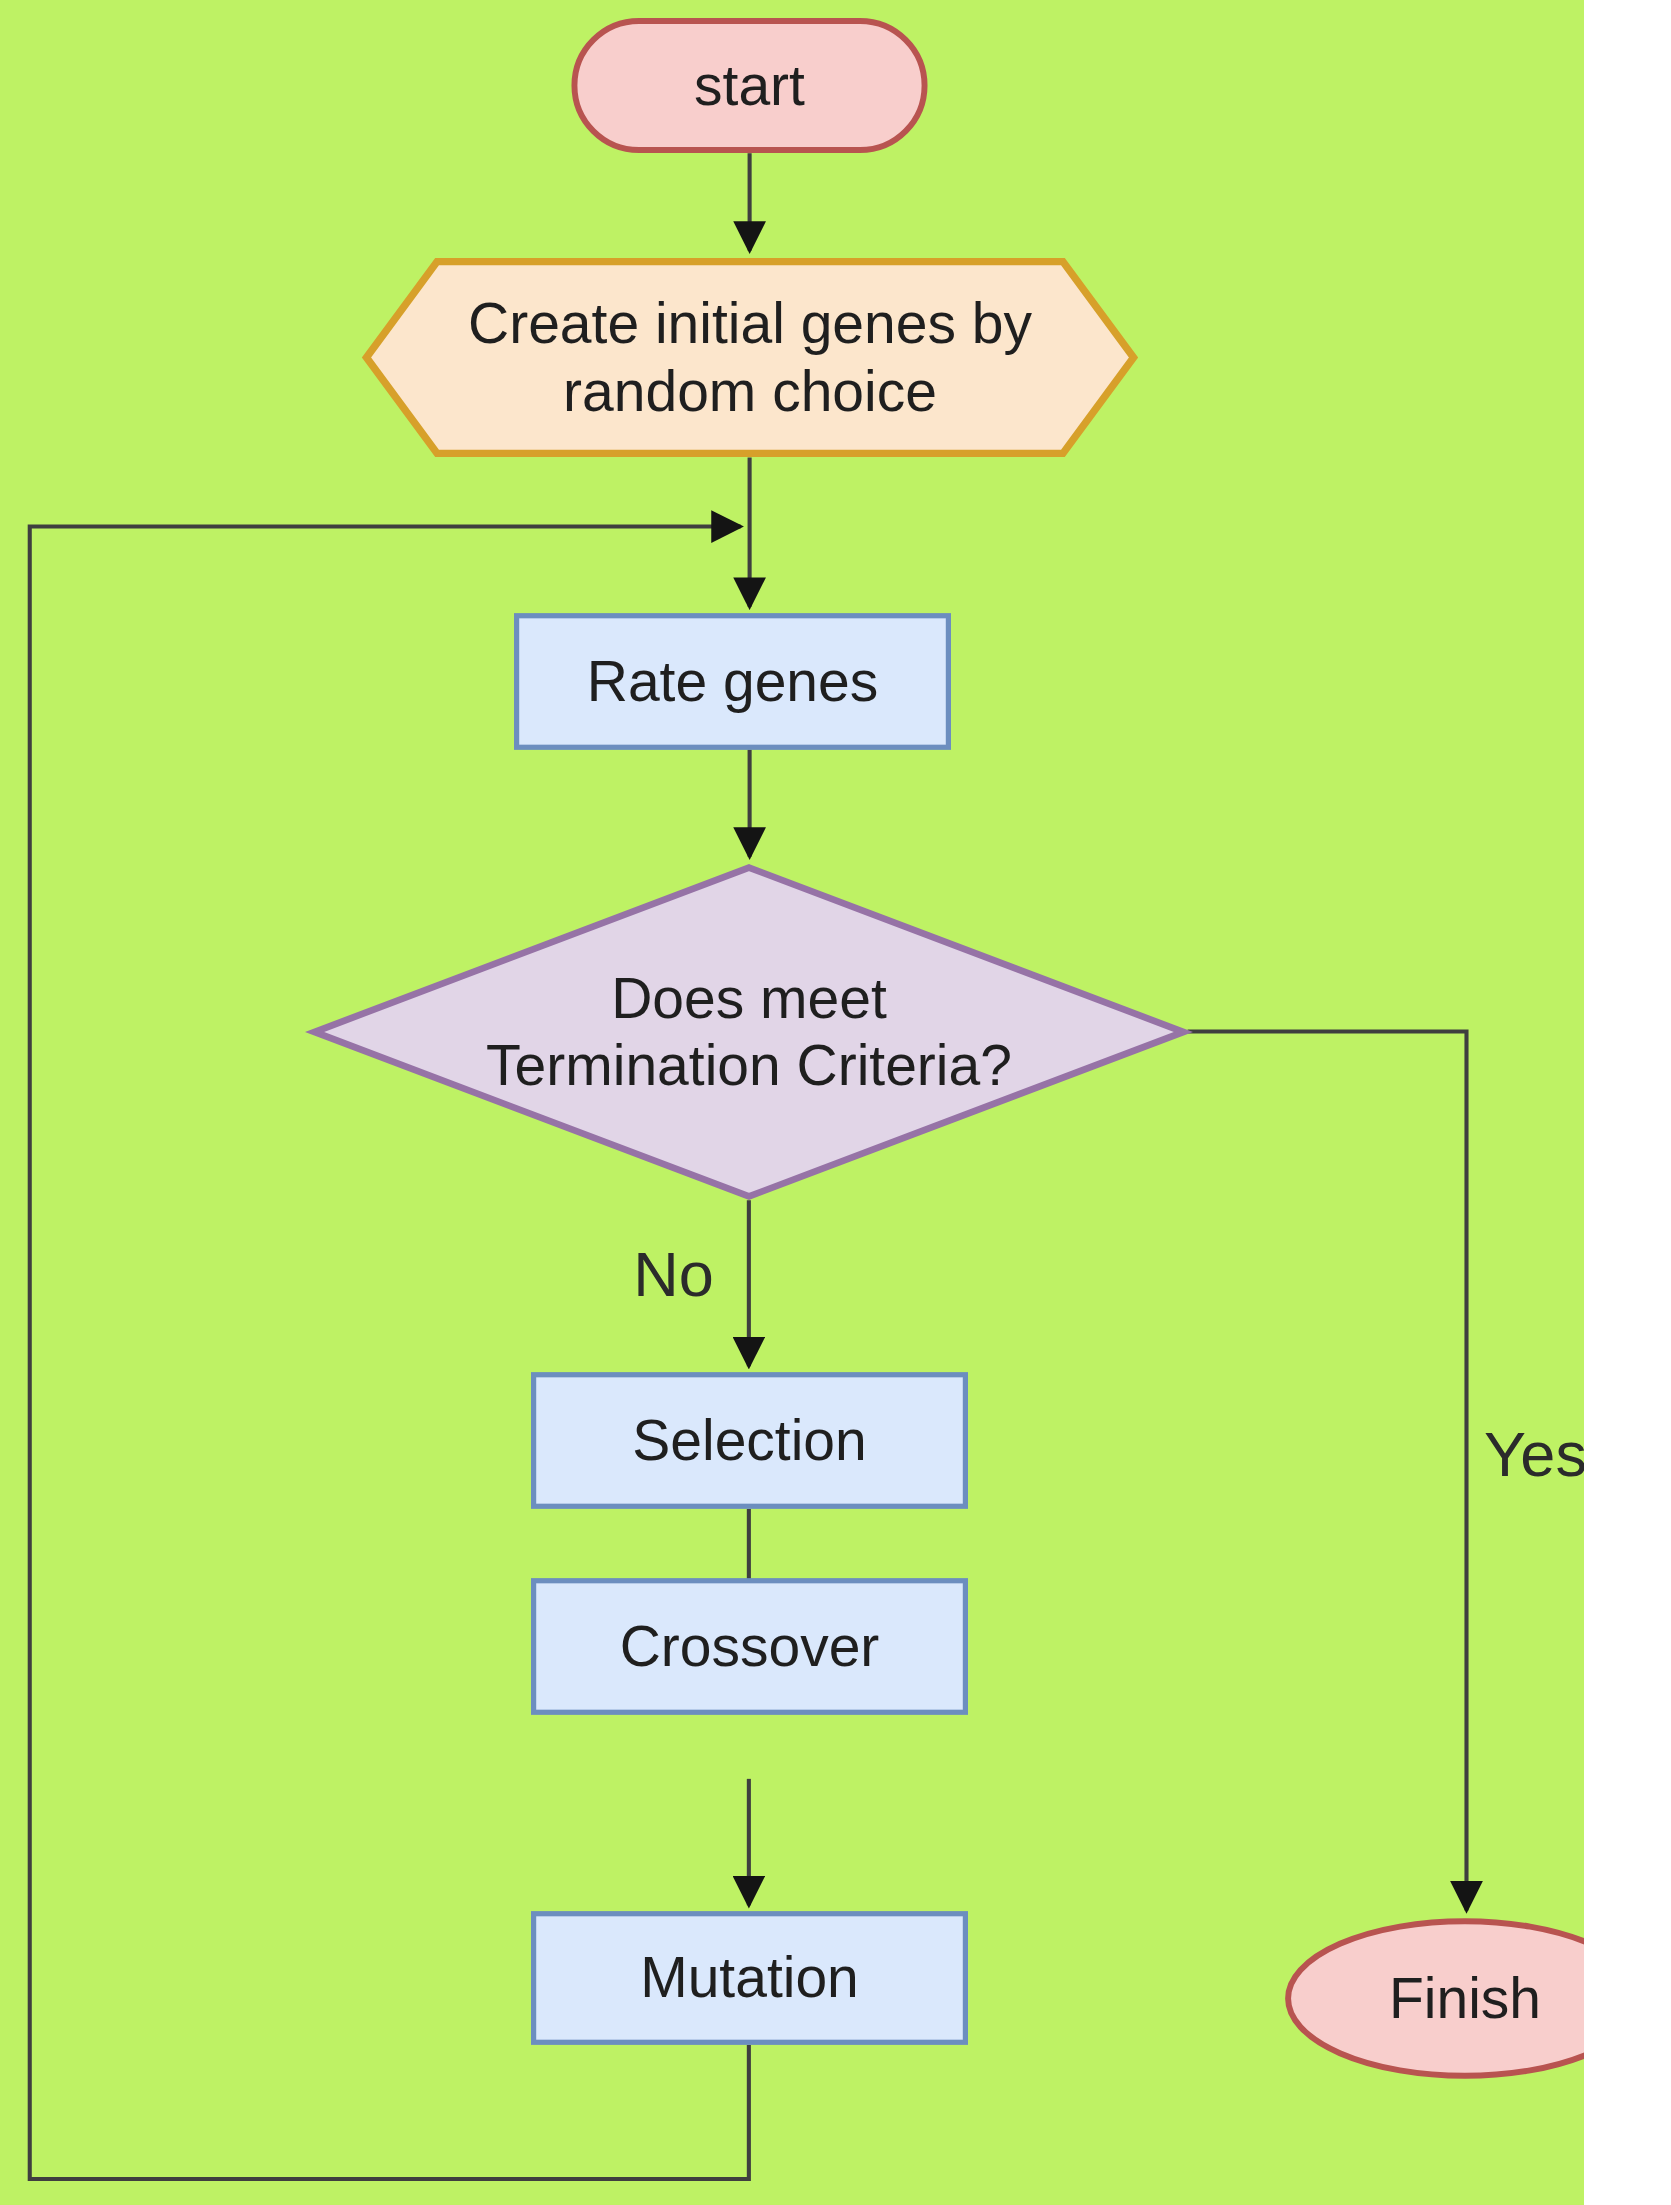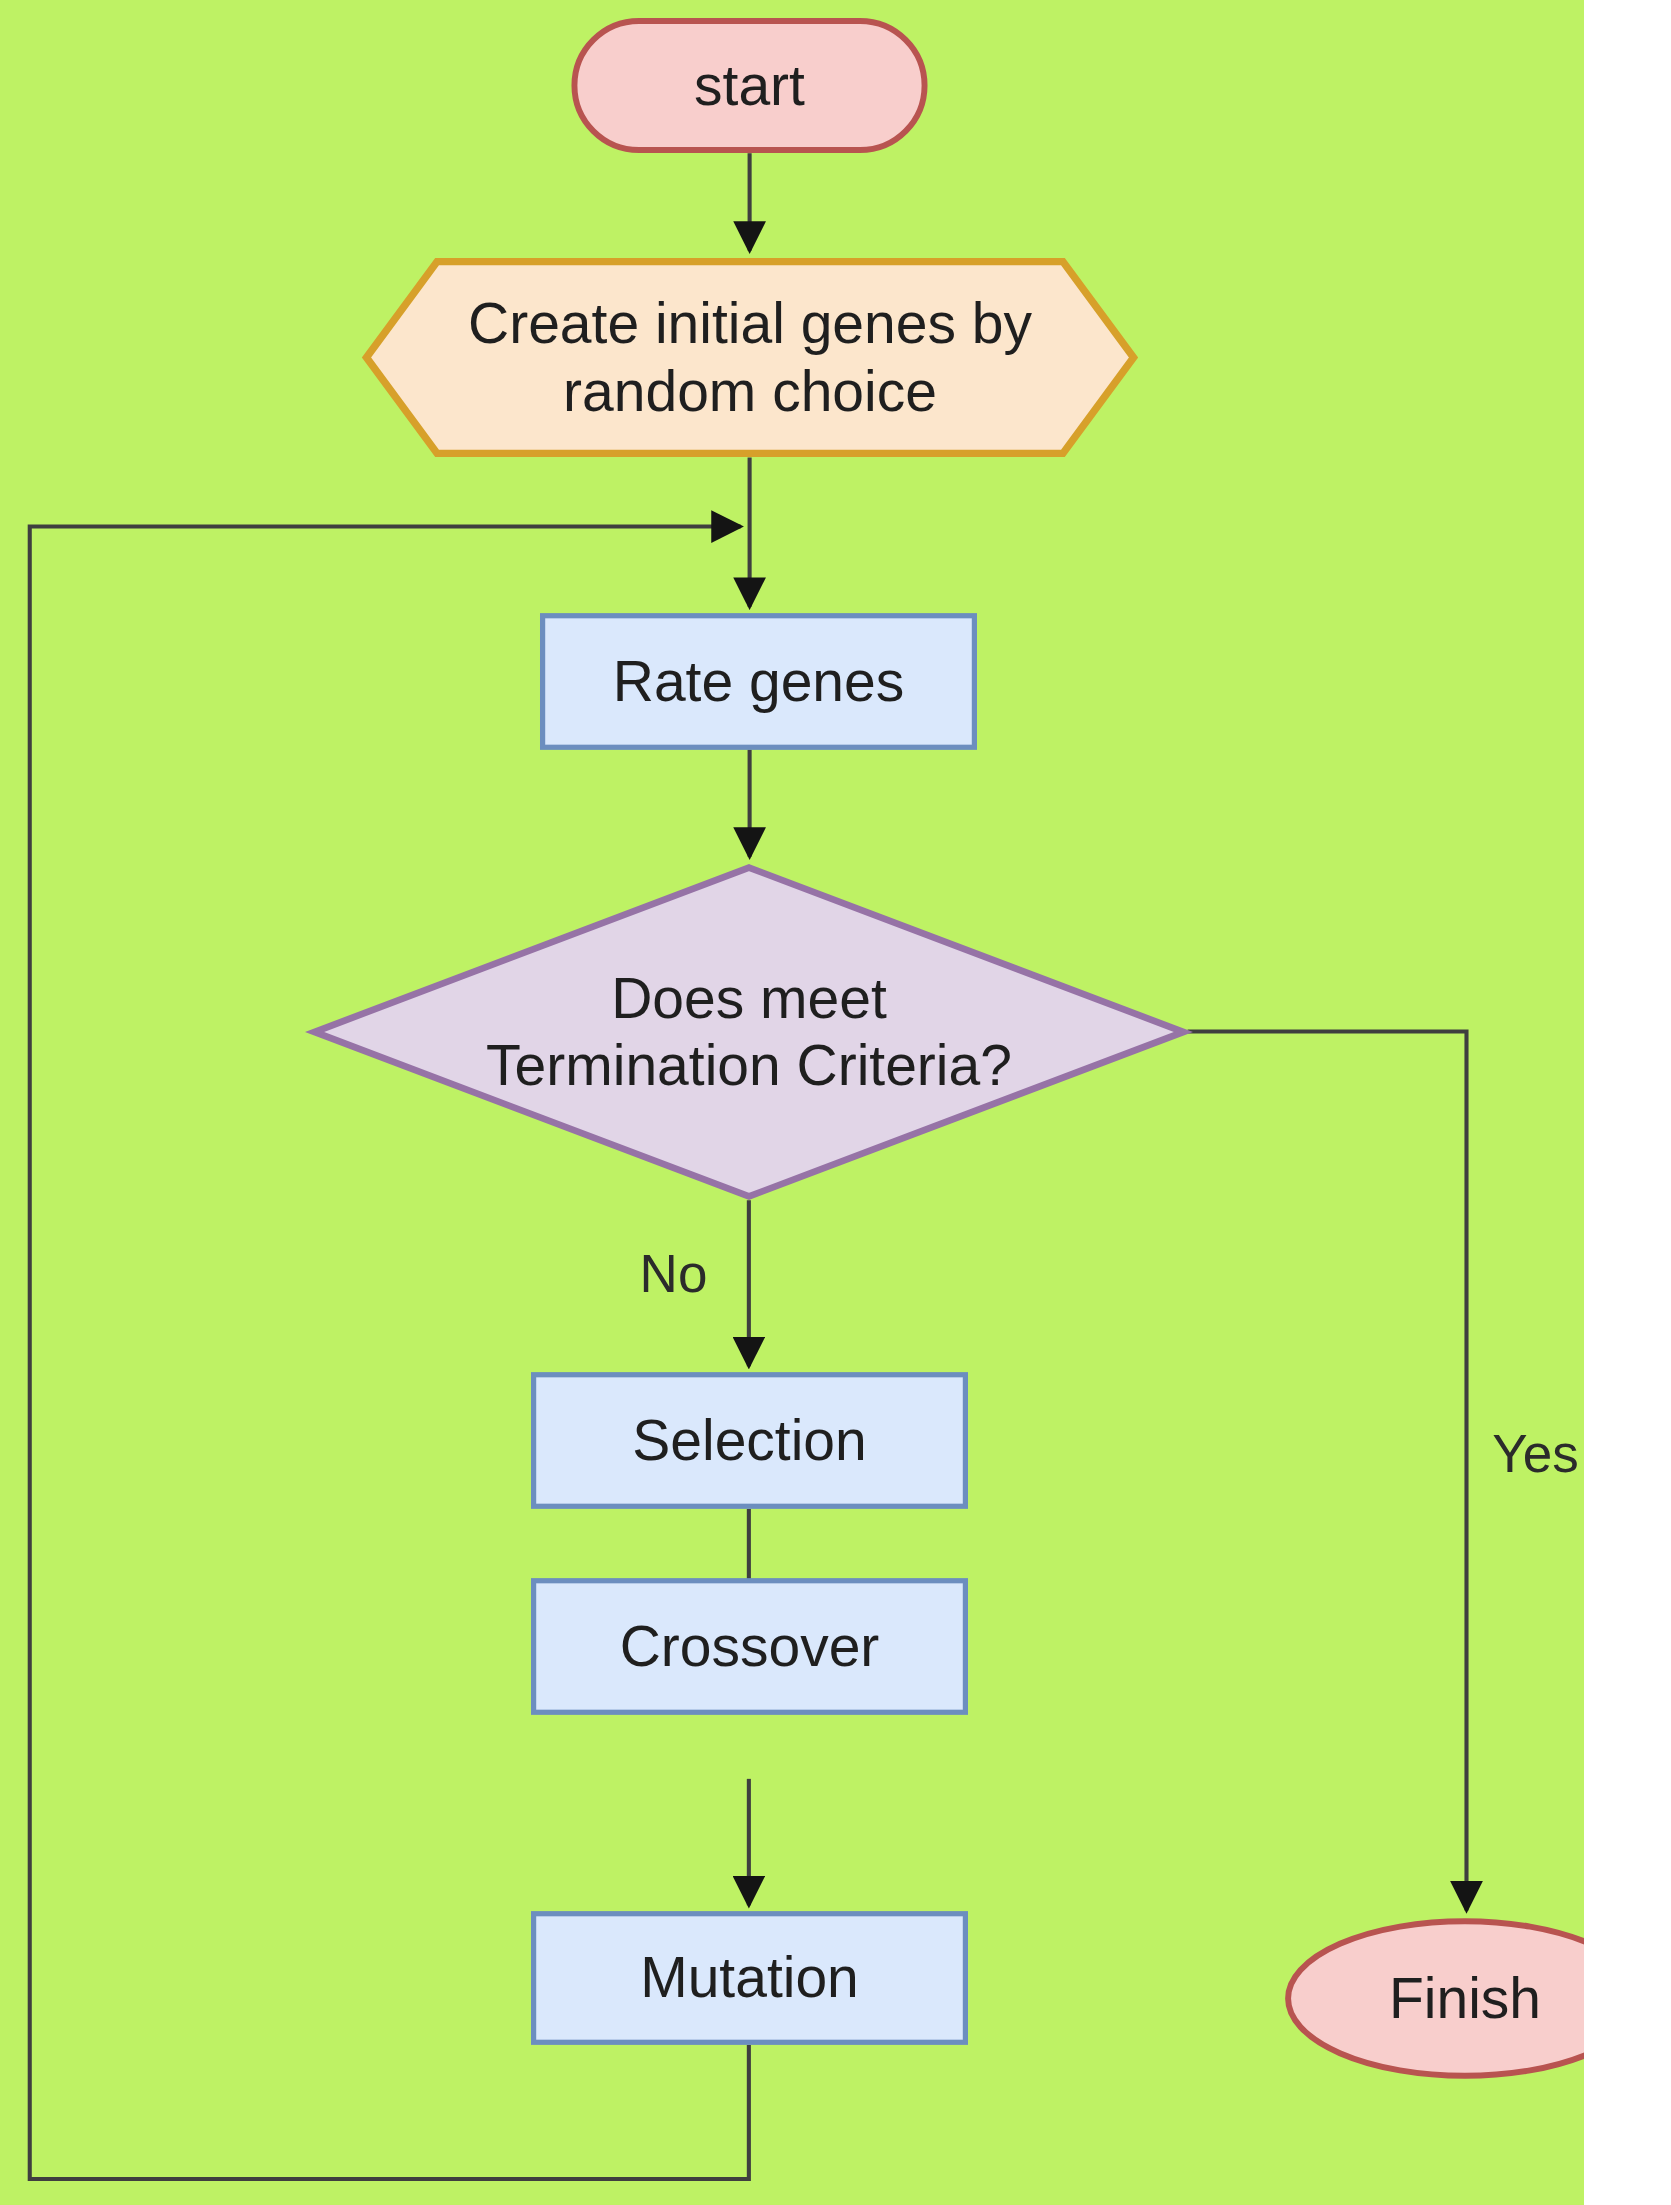--- a/index.html
+++ b/index.html
@@ -16,21 +16,21 @@
   .node .label{
     position:absolute;left:0;top:0;width:100%;height:100%;
     display:flex;align-items:center;justify-content:center;
     text-align:center;
     font-size:57px;line-height:1.18;
   }
   .label-inner{display:block;margin:8px auto;}
   #edges{position:absolute;left:0;top:0;width:1671px;height:2205px;}
   .edge-label{
     position:absolute;display:flex;align-items:center;justify-content:center;
-    font-size:53px;color:#2b2b2b;text-align:right;
+    font-size:63px;color:#2b2b2b;text-align:right;
   }
   .decision-label{line-height:1.3;}
 </style>
 </head>
 <body>
 
 <div id="canvas">
 
   <svg id="edges" viewBox="0 0 2247 2965">
     <defs>
@@ -59,21 +59,21 @@
 
   <div class="node" style="left:362px;top:257px;width:776px;height:201px;">
     <svg viewBox="0 0 1044 270">
       <polygon points="101,6 943,6 1038,135 943,264 101,264 6,135" stroke-width="10" fill="#fce6cc" stroke="#d7a02a"></polygon>
     </svg>
     <div class="label">
       <span class="label-inner" style="width:580px;">Create initial genes by random choice</span>
     </div>
   </div>
 
-  <div class="node" style="left:540px;top:613px;width:437px;height:137px;">
+  <div class="node" style="left:514px;top:613px;width:437px;height:137px;">
     <svg viewBox="0 0 588 184">
       <rect x="3.5" y="3.5" width="581" height="177" stroke-width="7" fill="#dae8fc" stroke="#6c8ebf"></rect>
     </svg>
     <div class="label">Rate genes</div>
   </div>
 
   <div class="node" style="left:310px;top:863px;width:878px;height:338px;">
     <svg viewBox="0 0 1180 454">
       <polygon points="590,6 1174,227 590,448 6,227" stroke-width="9" fill="#e1d5e7" stroke="#9673a6"></polygon>
     </svg>

